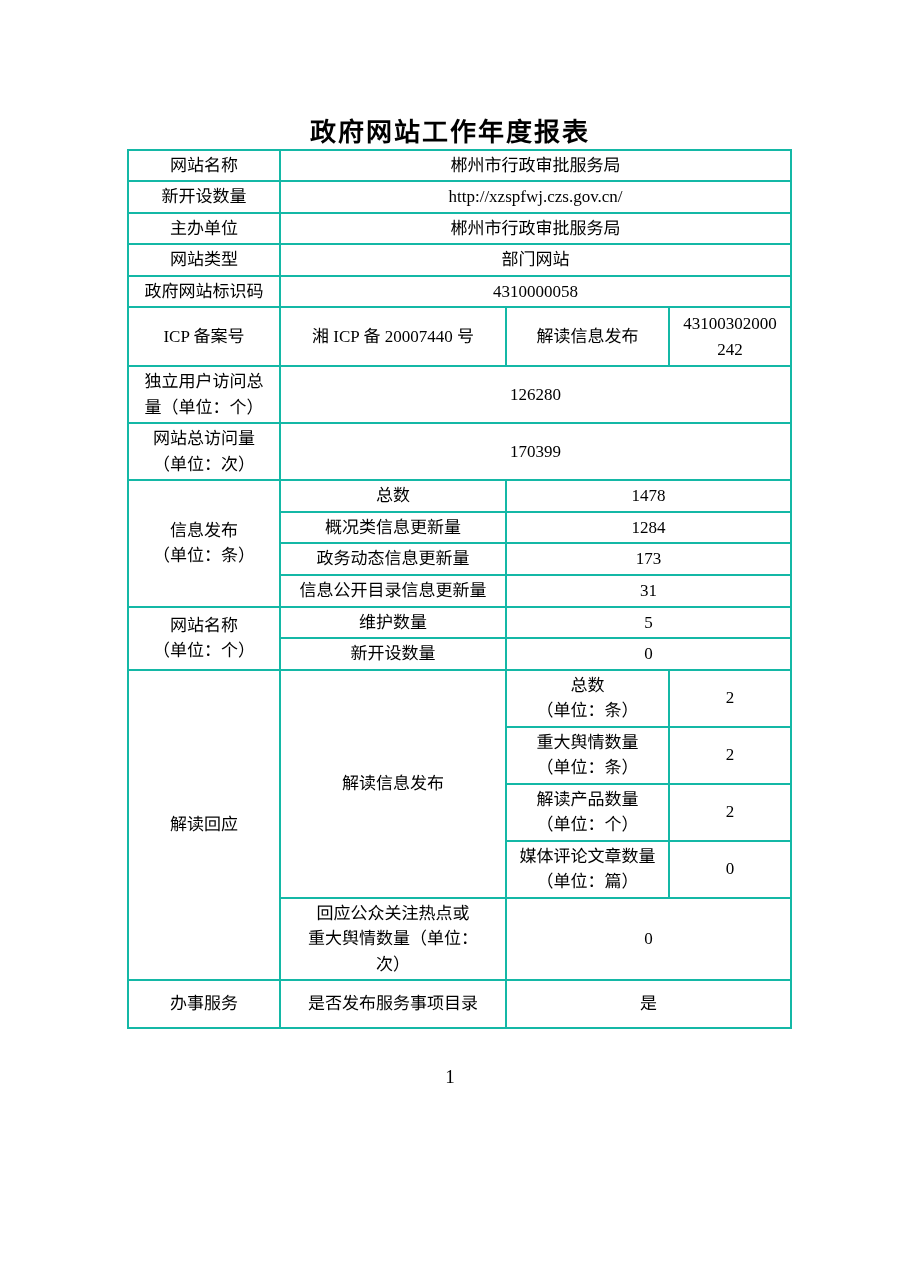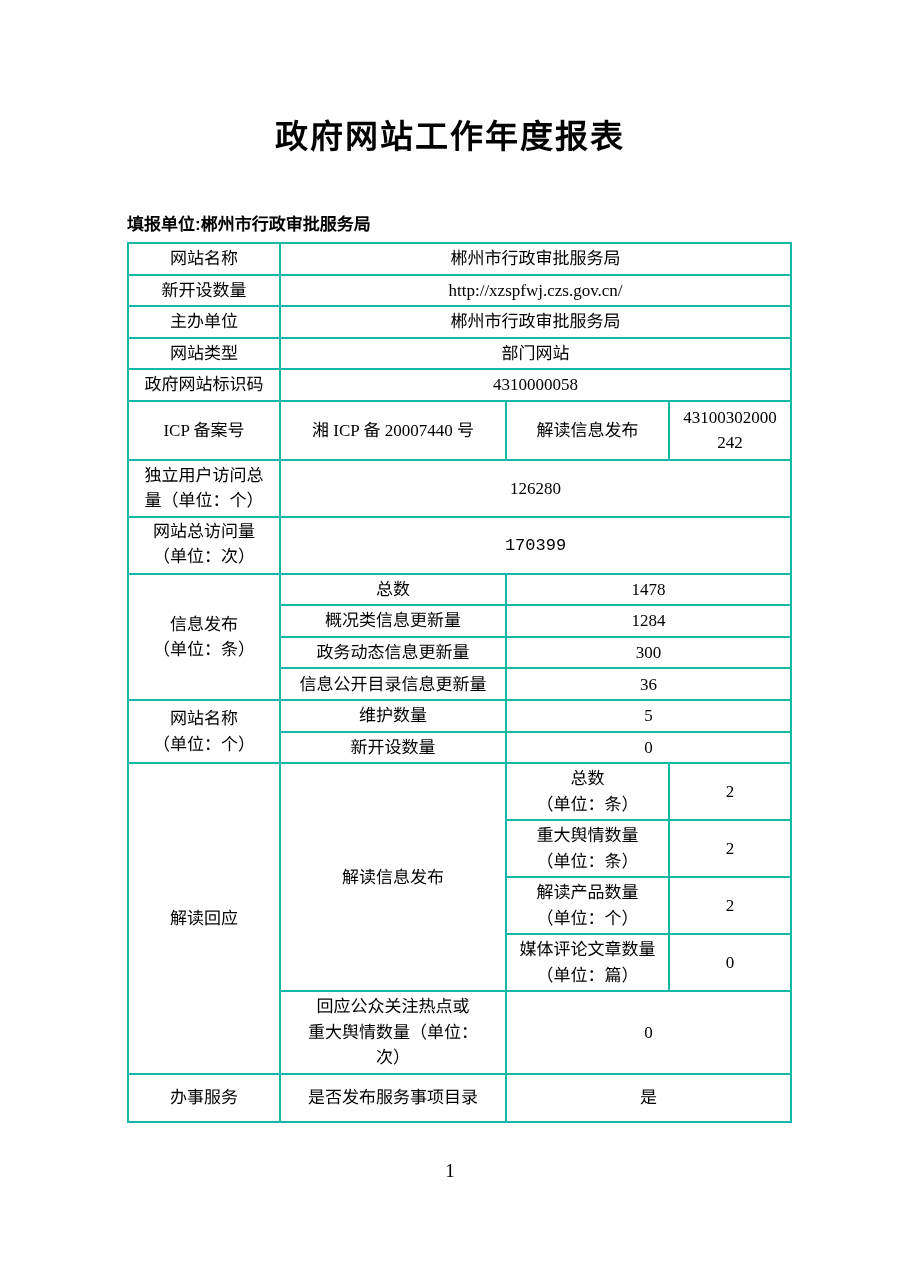--- a/index.html
+++ b/index.html
@@ -12,21 +12,21 @@
     position: relative;
     box-sizing: border-box;
     overflow: hidden;
   }
   .doc-title {
     margin: 0;
     padding-top: 116px;
     text-align: center;
     font-family: "Liberation Sans", "DejaVu Sans", sans-serif;
     font-weight: 700;
-    font-size: 33px;
+    font-size: 26px;
     letter-spacing: 2px;
     line-height: 1.25;
   }
   .doc-subtitle {
     margin-top: 33px;
     text-align: center;
     font-size: 20px;
     letter-spacing: 1px;
   }
   .reporting-unit {
@@ -52,36 +52,35 @@
     overflow: hidden;
   }
   .pre { white-space: pre-line; }
   .wrapleft { text-align: left; white-space: pre-line; padding-left: 7px; }
   .va-top { vertical-align: top; padding-top: 6px; font-family: Liberation Serif, serif; }
   .va-bottom { vertical-align: bottom; padding-bottom: 5px; }
   tr.h31 { height: 31px; }
   tr.h32 { height: 32px; }
   tr.h48 { height: 48px; }
   tr.h52 { height: 52px; }
-  tr.h53 { height: 53px; font-family: Liberation Mono, monospace; }
+  tr.h53 { height: 53px; }
   tr.h59 { height: 59px; }
   tr.h79 { height: 79px; }
   .page-number {
     margin-top: 37px;
     text-align: center;
     font-size: 19px;
   }
 </style>
 </head>
 <body>
 
 <div class="page">
 
   <h1 class="doc-title">政府网站工作年度报表</h1>
-  <div class="reporting-unit">填报单位:郴州市行政审批服务局</div>
 
   <table class="report-table">
     <colgroup>
       <col style="width:152px">
       <col style="width:226px">
       <col style="width:163px">
       <col style="width:122px">
     </colgroup>
     <tbody>
       <tr class="h31">
@@ -127,25 +126,25 @@
 （单位：条）</td>
         <td>总数</td>
         <td colspan="2">1478</td>
       </tr>
       <tr class="h31">
         <td>概况类信息更新量</td>
         <td colspan="2">1284</td>
       </tr>
       <tr class="h31">
         <td>政务动态信息更新量</td>
-        <td colspan="2">300</td>
+        <td colspan="2">173</td>
       </tr>
       <tr class="h32">
         <td>信息公开目录信息更新量</td>
-        <td colspan="2">36</td>
+        <td colspan="2">31</td>
       </tr>
 
       <tr class="h31">
         <td class="pre" rowspan="2">网站名称
 （单位：个）</td>
         <td>维护数量</td>
         <td colspan="2">5</td>
       </tr>
       <tr class="h31">
         <td>新开设数量</td>

